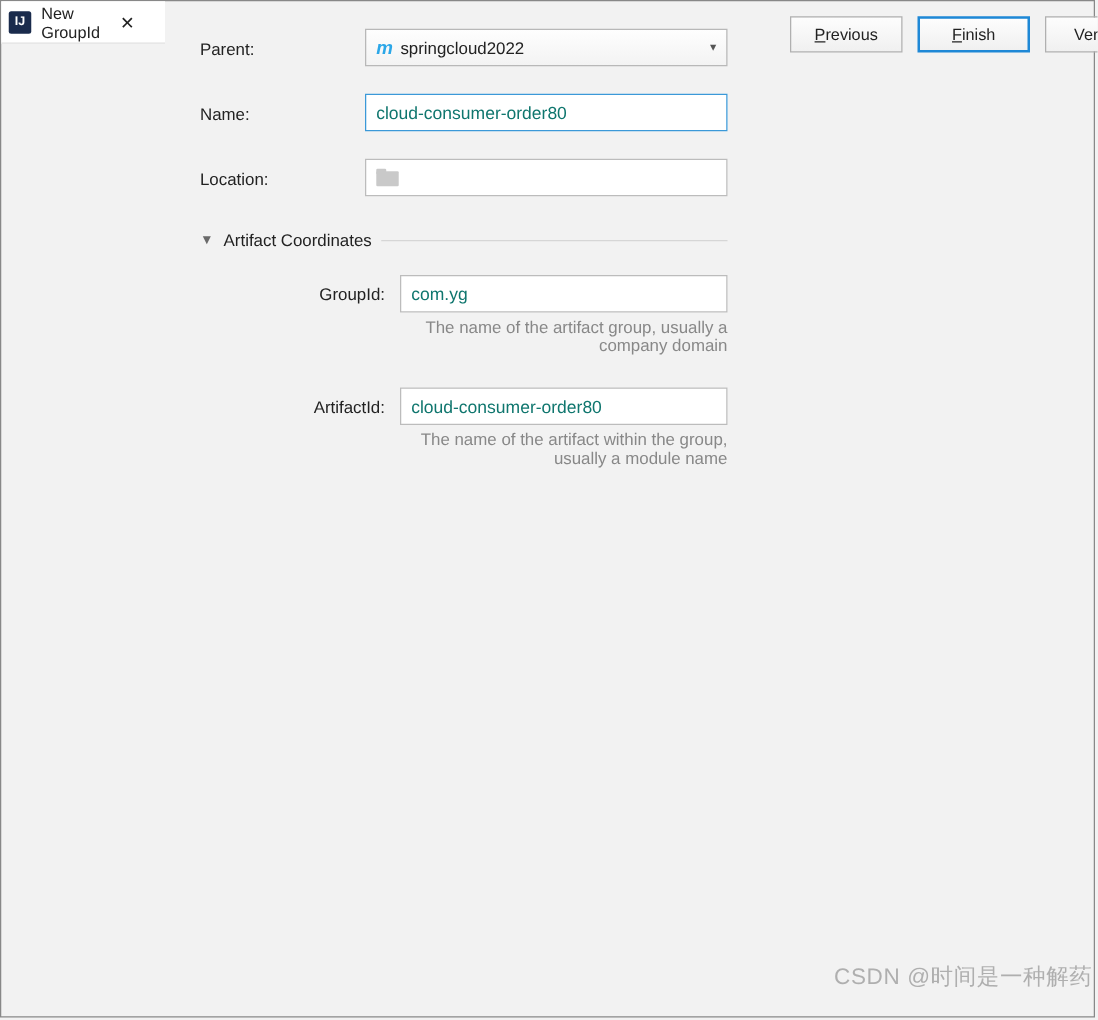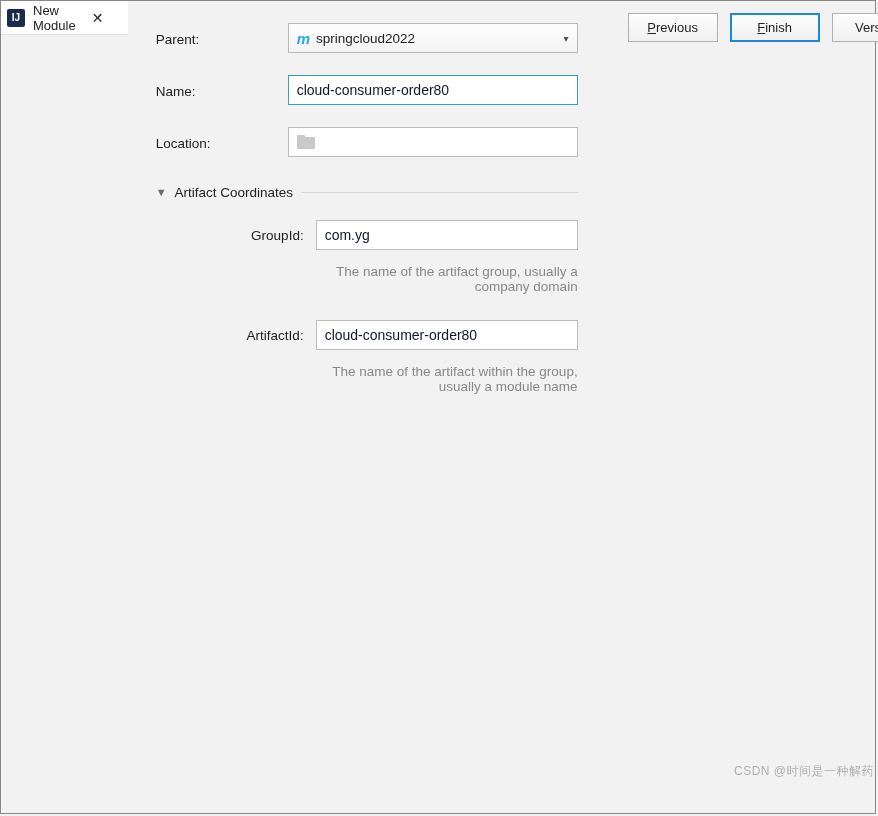--- a/index.html
+++ b/index.html
@@ -92,21 +92,21 @@
     .combo .chev {
       color: #555; font-size: 10px;
     }
     .text-input {
       flex: 1;
       height: 30px;
       border: 1px solid #bcbcbc;
       background: #fff;
       padding: 0 8px;
       font-size: 14px;
-      color: #0f172a;
+      color: #0f766e;
       font-family: inherit;
       outline: none;
     }
     .text-input.focused { border: 1px solid #3b99d8; }
     .location-wrap {
       flex: 1;
       display: flex;
       align-items: center;
       height: 30px;
       border: 1px solid #bcbcbc;
@@ -153,21 +153,20 @@
       color: #222;
     }
     .section-header .line {
       flex: 1;
       height: 1px;
       background: #d6d6d6;
     }
     .indent-row {
       display: flex;
       align-items: center;
-      margin-bottom: 10px;
     }
     .indent-row .form-label-indent { width: 160px; }
     .hint {
       color: #888;
       font-size: 13.5px;
       margin: 0 0 22px 160px;
       text-align: right;
     }
     .button-bar {
       display: flex;
@@ -187,38 +186,38 @@
       padding: 0 14px;
     }
     .btn.primary {
       border: 2px solid #1e88d6;
       background: linear-gradient(#fdfdfd, #f0f0f0);
     }
     .btn .u { text-decoration: underline; }
     .watermark {
       position: absolute;
       right: 4px;
-      bottom: 36px;
-      font-size: 12px;
+      bottom: 23px;
+      font-size: 18px;
       color: rgba(120,120,120,0.55);
       font-family: sans-serif;
       pointer-events: none;
       letter-spacing: 0.5px;
     }
   </style>
 </head>
 <body>
 
 <div class="window">
 
   <div class="titlebar">
     <div class="app-icon">
         <span>IJ</span>
       </div>
-    <div class="title">New Module</div>
+    <div class="title">New GroupId</div>
     <div class="close">✕</div>
   </div>
 
   <div class="content">
 
     <div class="form-row">
       <div class="form-label">Parent:</div>
       <div class="combo">
         <span class="m-icon">m</span>
         <span class="combo-text">springcloud2022</span>

